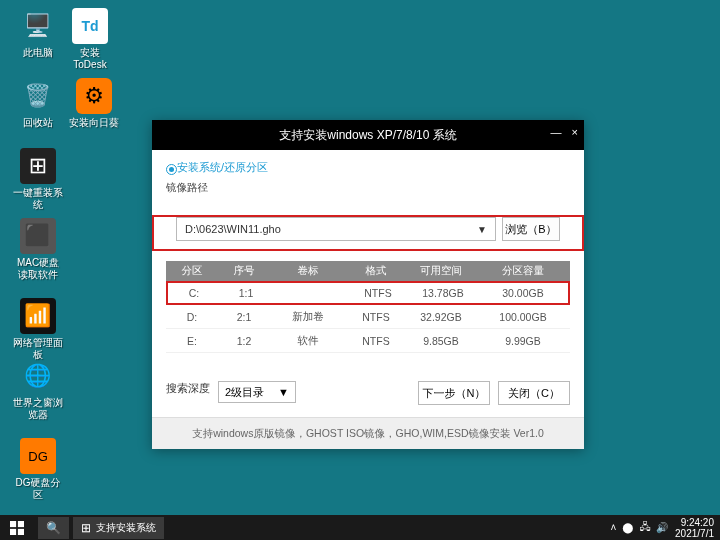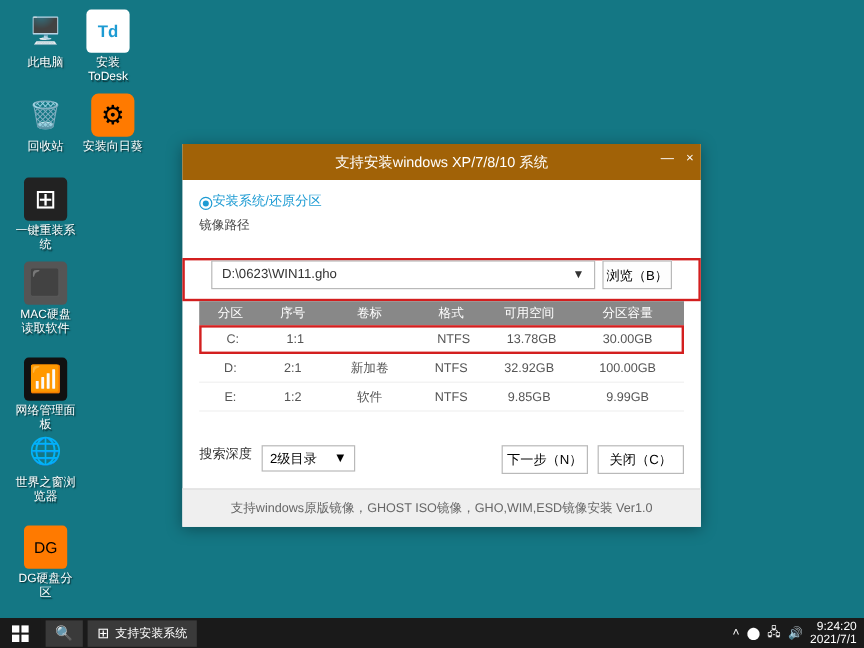--- a/index.html
+++ b/index.html
@@ -6,39 +6,39 @@
 body { width: 720px; height: 540px; background: #147784; overflow: hidden; position: relative; }
 
 
 .desktop { position: absolute; top: 0; left: 0; width: 100%; height: 515px; }
 .dicon { position: absolute; width: 52px; text-align: center; cursor: pointer; }
 .dicon .ibox { width: 36px; height: 36px; margin: 0 auto 3px; display: flex; align-items: center; justify-content: center; font-size: 22px; }
 .dicon .lbl { color: #fff; font-size: 10px; line-height: 12px; text-shadow: 1px 1px 1px rgba(0,0,0,.6); }
 
 
 .dialog { position: absolute; left: 152px; top: 120px; width: 432px; background: #fff; box-shadow: 0 2px 12px rgba(0,0,0,.35); }
-.titlebar { background: #a16207; color: #fff; height: 30px; display: flex; align-items: center; justify-content: center; position: relative; font-size: 12px; }
+.titlebar { background: #000000; color: #fff; height: 30px; display: flex; align-items: center; justify-content: center; position: relative; font-size: 12px; }
 .titlebar .ctrls { position: absolute; right: 6px; top: 6px; display: flex; gap: 10px; font-size: 11px; }
 .titlebar .ctrls span { cursor: pointer; }
 .radiorow { padding: 10px 14px 6px; display: flex; gap: 18px; font-size: 11px; color: #1d9bd3; align-items: center; }
 .radiorow label { display: flex; align-items: flex-end; gap: 0; cursor: pointer; }
 .radiorow .r2 { color: #fff; }
 .radio { width: 11px; height: 11px; border: 1px solid #1d9bd3; border-radius: 50%; display: inline-flex; align-items: center; justify-content: center; }
 .radio.on::after { content: ""; width: 5px; height: 5px; background: #1d9bd3; border-radius: 50%; }
 .r2 .radio { border-color: #fff; }
 
 .pathlabel { padding: 0 14px 20px; font-size: 10.5px; color: #444; }
 .pathrow { padding: 0 22px 8px; display: flex; gap: 6px; }
 .highlight { border: 2px solid #d31f1f; }
 .pathrow .sel { flex: 1; border: 1px solid #b9b9b9; height: 24px; display: flex; align-items: center; justify-content: space-between; padding: 0 8px; font-size: 11px; color: #333; }
 .pathrow .caret { font-size: 10px; color: #333; }
 .pathrow .btn { width: 58px; height: 24px; border: 1px solid #b9b9b9; background: #fdfdfd; font-size: 11px; cursor: pointer; }
 
 .tablewrap { margin: 0 14px; }
-.thead { background: #888; color: #fff; font-size: 10.5px; display: flex; height: 20px; align-items: center; }
+.thead { background: #888; color: #fff; font-size: 10.5px; display: flex; height: 20px; align-items: center; margin-top: 10px; }
 .trow { display: flex; font-size: 10.5px; color: #555; height: 24px; align-items: center; border-bottom: 1px solid #f0f0f0; }
 .trow.hl { border: 2px solid #d31f1f; }
 .c1 { width: 52px; text-align: center; }
 .c2 { width: 52px; text-align: center; }
 .c3 { width: 76px; text-align: center; }
 .c4 { width: 60px; text-align: center; }
 .c5 { width: 70px; text-align: center; }
 .c6 { flex: 1; text-align: center; }
 
 .footer { display: flex; padding: 28px 14px 12px; gap: 8px; font-size: 11px; }

